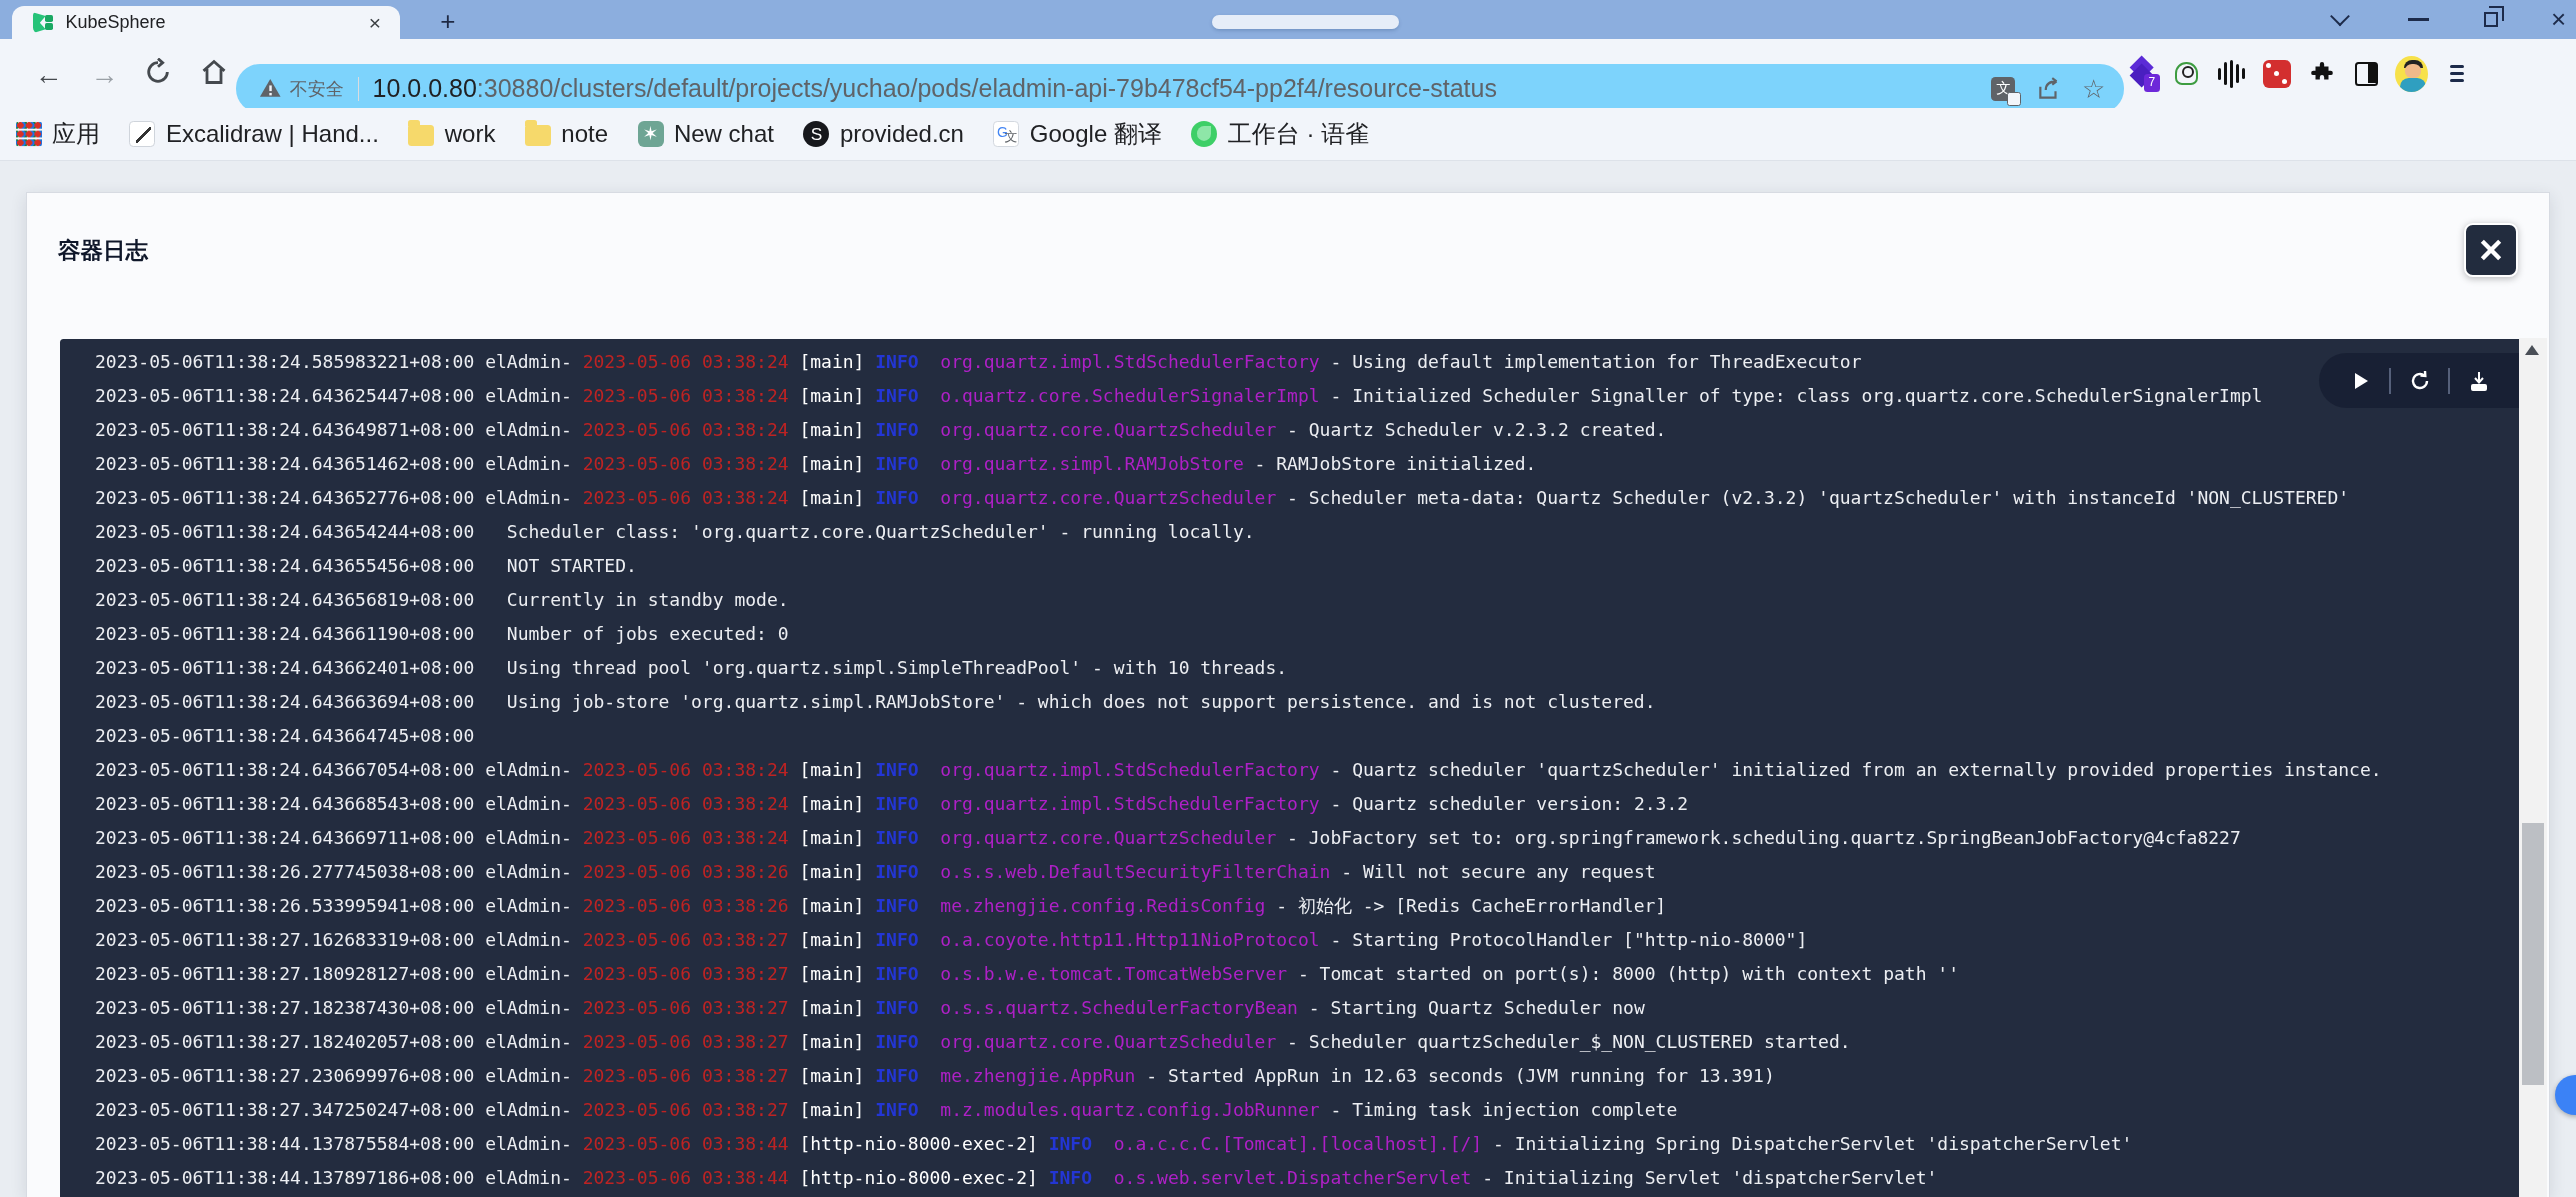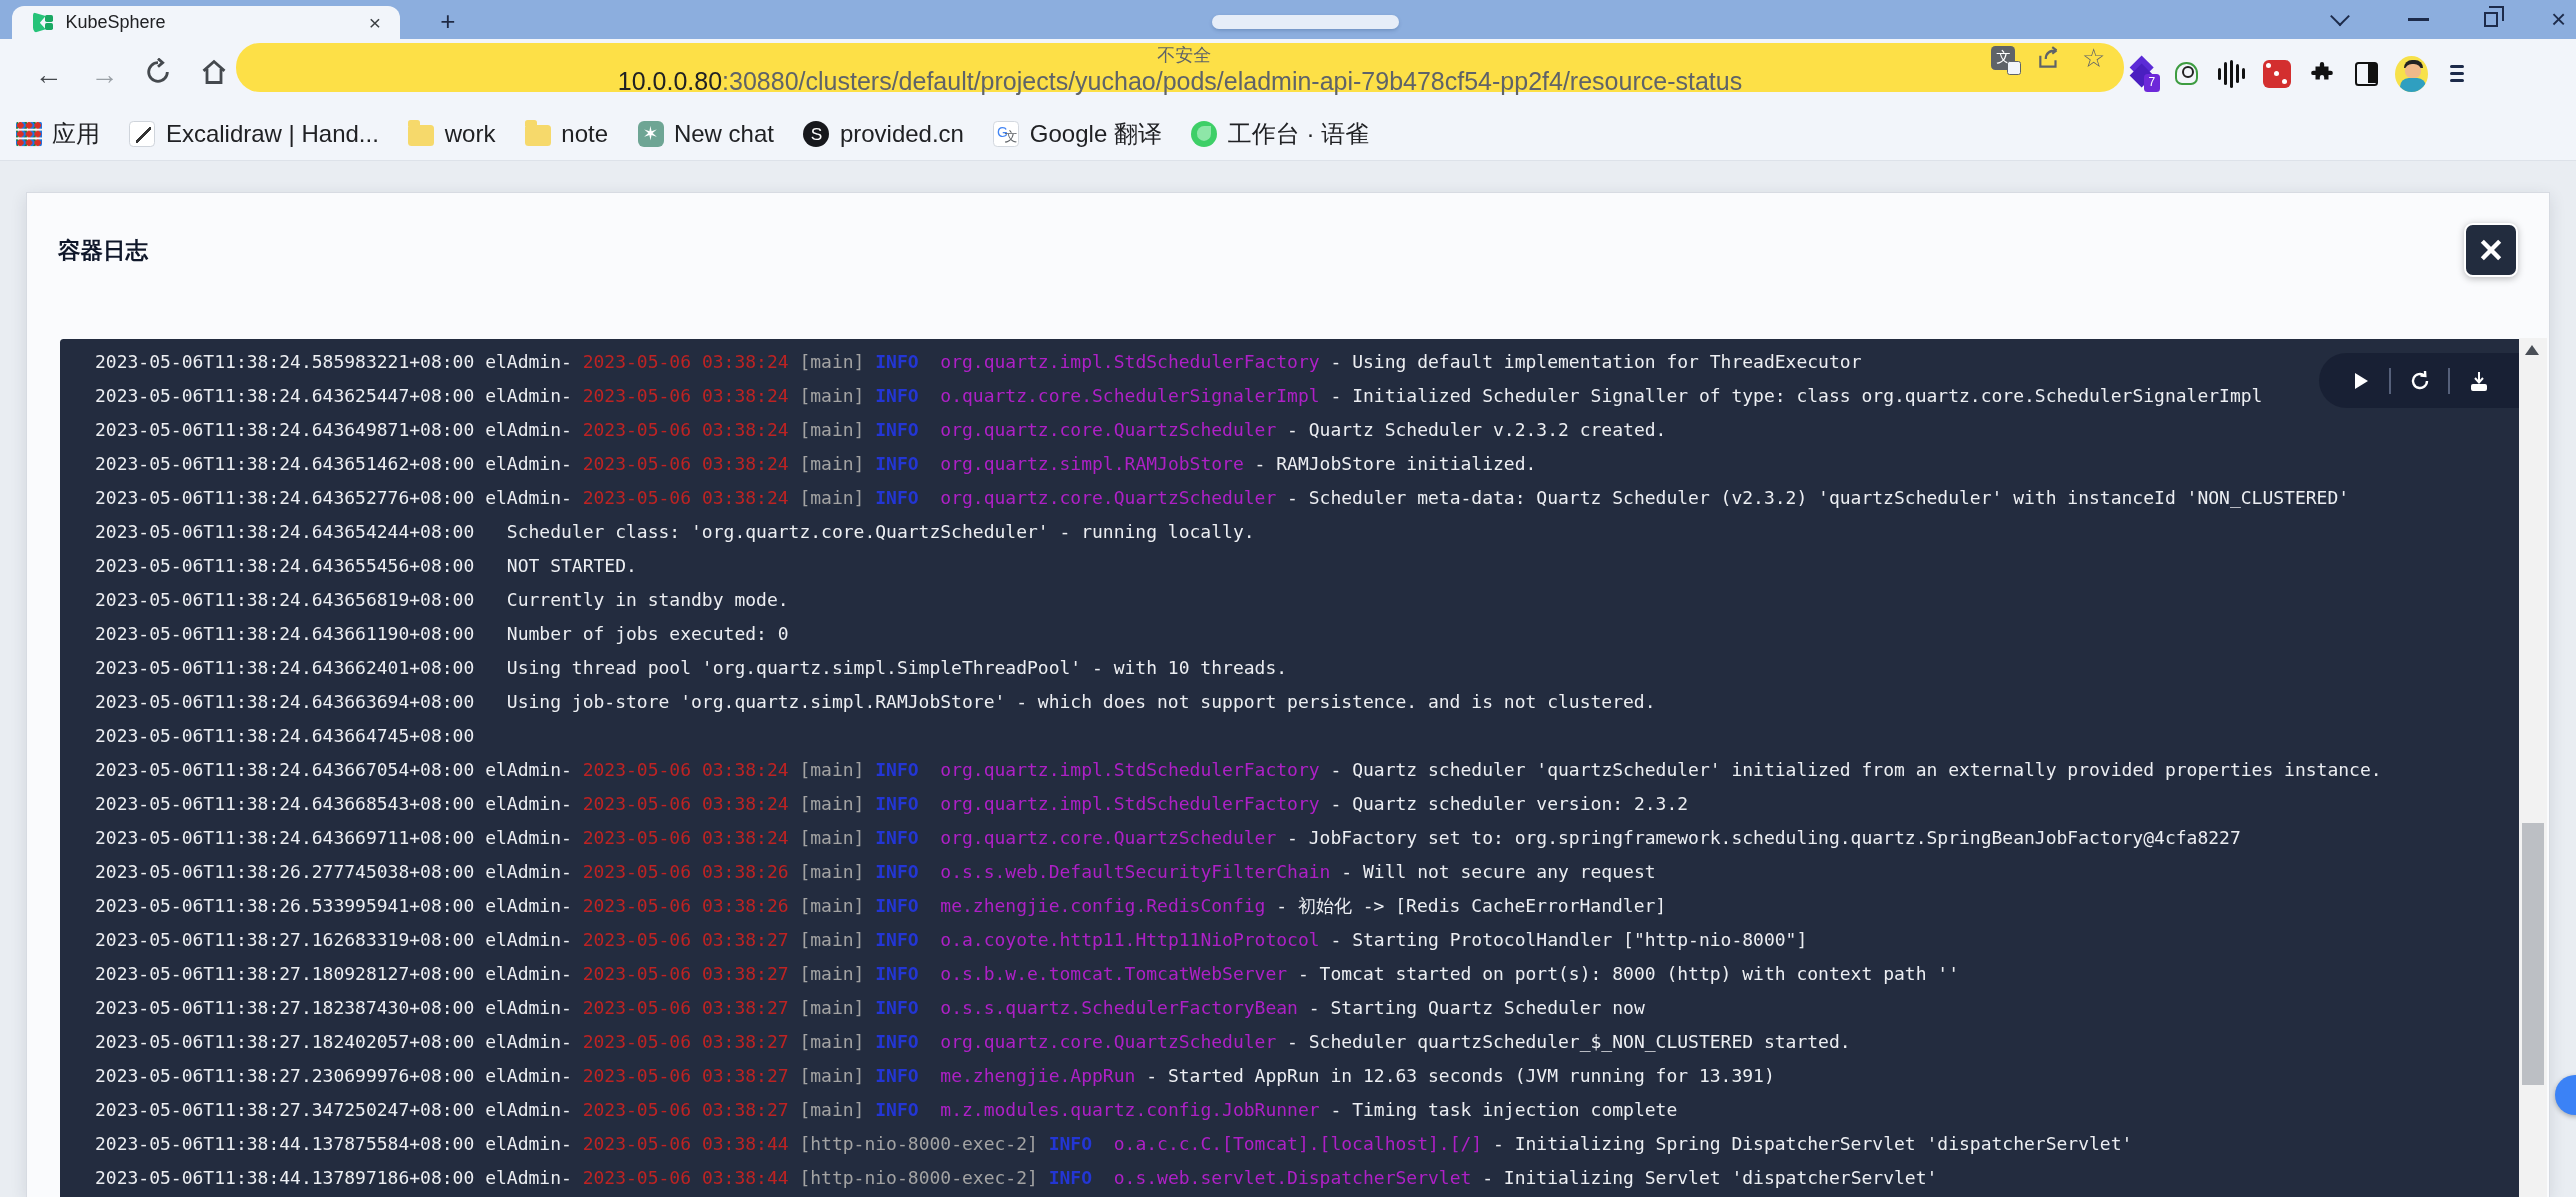--- a/index.html
+++ b/index.html
@@ -31,22 +31,22 @@
   .restore i { width:14.7px; height:14.7px; border:2.6px solid #1d2b4a; position:relative; background:transparent; }
   .restore i::before { content:""; position:absolute; left:3.5px; top:-7.8px; width:13px; height:13px;
                        border:2.6px solid #1d2b4a; border-left:none; border-bottom:none; }
   .closewin { left:2541px; width:35px; font-size:26px; }
 
   .toolbar { position:absolute; left:0; top:39px; width:2576px; height:69px; background:#f2f5fa; }
   .navbtn { position:absolute; top:19px; width:35px; height:35px; text-align:center; line-height:33px;
             font-size:28px; color:#45494e; }
   .navbtn.fwd { color:#9aa0a6; }
   .navbtn svg { width:28px; height:28px; stroke:#45494e; fill:none; stroke-width:2.4; }
-  .urlpill { position:absolute; left:236px; top:4px; width:1888px; height:49px; background:#fde047;
-             border-radius:24px; display:flex; align-items:center;flex-direction:column; }
+  .urlpill { position:absolute; left:236px; top:25px; width:1888px; height:49px; background:#7dd3fc;
+             border-radius:24px; display:flex; align-items:center; }
   .warn-tri { margin-left:22.5px; width:22.5px; height:22.5px; }
   .sec-label { margin-left:8.7px; font-size:18px; color:#5f6368; }
   .url-sep { margin:0 14px; width:0.9px; height:24px; background:#dadce0; }
   .url-text { font-size:25px; color:#5f6368; white-space:nowrap; }
   .url-text b { color:#202124; font-weight:normal; }
   .pill-icons { position:absolute; right:15.6px; display:flex; align-items:center; gap:15.6px; }
   .pill-icon { width:29.5px; height:29.5px; display:flex; align-items:center; justify-content:center; }
   .tr-box { width:24px; height:24px; background:#5f6368; border-radius:4.3px; color:#fff; font-size:14.7px;
             display:flex; align-items:center; justify-content:center; position:relative; }
   .tr-box::after { content:""; position:absolute; right:-5.2px; bottom:-5.2px; width:12px; height:12px;
@@ -108,21 +108,21 @@
   .modal-close { position:absolute; right:31px; top:29.5px; width:54px; height:54px; background:#222c3e;
                  border-radius:8.7px; border:2.6px solid #fff; box-shadow:0 1.7px 7px rgba(0,0,0,.25);
                  display:flex; align-items:center; justify-content:center; }
   .modal-close svg { width:26px; height:26px; stroke:#fff; stroke-width:4; }
 
   
   .log-panel { position:absolute; left:33px; top:146px; width:2460px; height:860px; background:#232c3f;
                border-radius:3.5px 0 0 0; overflow:hidden; }
   .log-lines { position:absolute; left:35px; top:6px; white-space:pre; font-family:"DejaVu Sans Mono", monospace;
                font-size:18px; line-height:34px; }
-  .seg-w { color:#eceef2; } .seg-r { color:#bd2323; } .seg-g { color:#a3a3a3; }
+  .seg-w { color:#eceef2; } .seg-r { color:#bd2323; } .seg-g { color:#ffffff; }
   .seg-b { color:#2336d4; font-weight:bold; } .seg-p { color:#ae20c6; }
 
   .log-toolbar { position:absolute; right:0; top:14px; width:201px; height:55px; background:rgba(24,32,51,.92);
                  border-radius:28px 0 0 28px; display:flex; align-items:center; justify-content:center; gap:8.7px; }
   .lt-btn { width:40px; height:40px; display:flex; align-items:center; justify-content:center; }
   .lt-sep { width:1.7px; height:26px; background:#55607a; }
   .lt-btn svg { width:24px; height:24px; }
 
   .scrollbar { position:absolute; left:2519px; top:338px; width:28px; height:860px; background:#f2f2f2; }
   .sb-up { position:absolute; left:6px; top:7px; width:0; height:0;

